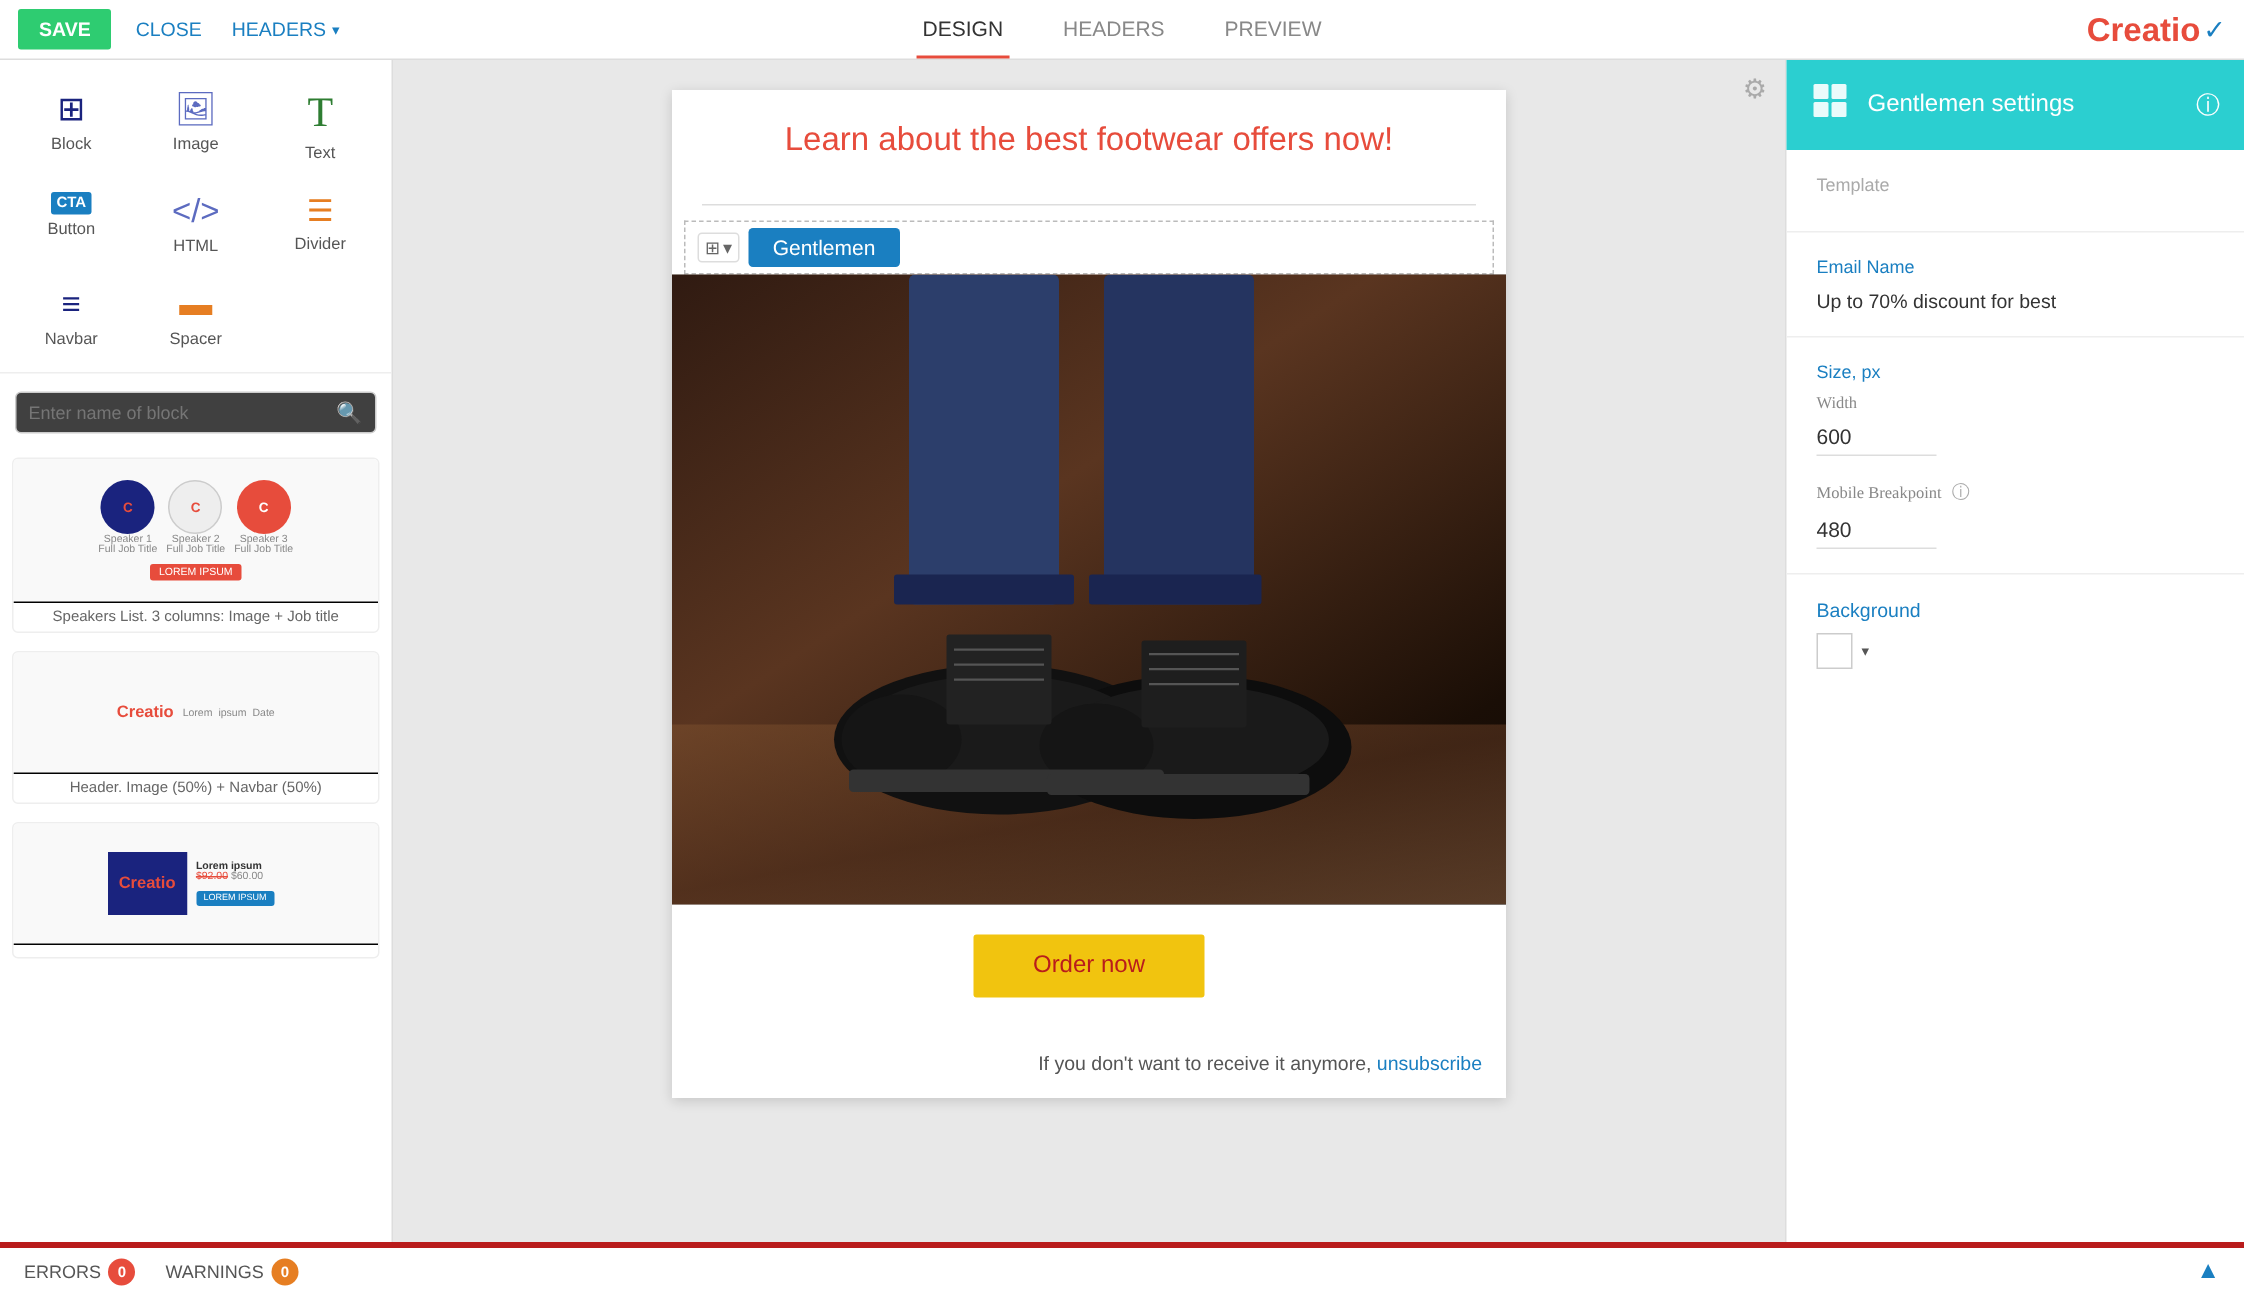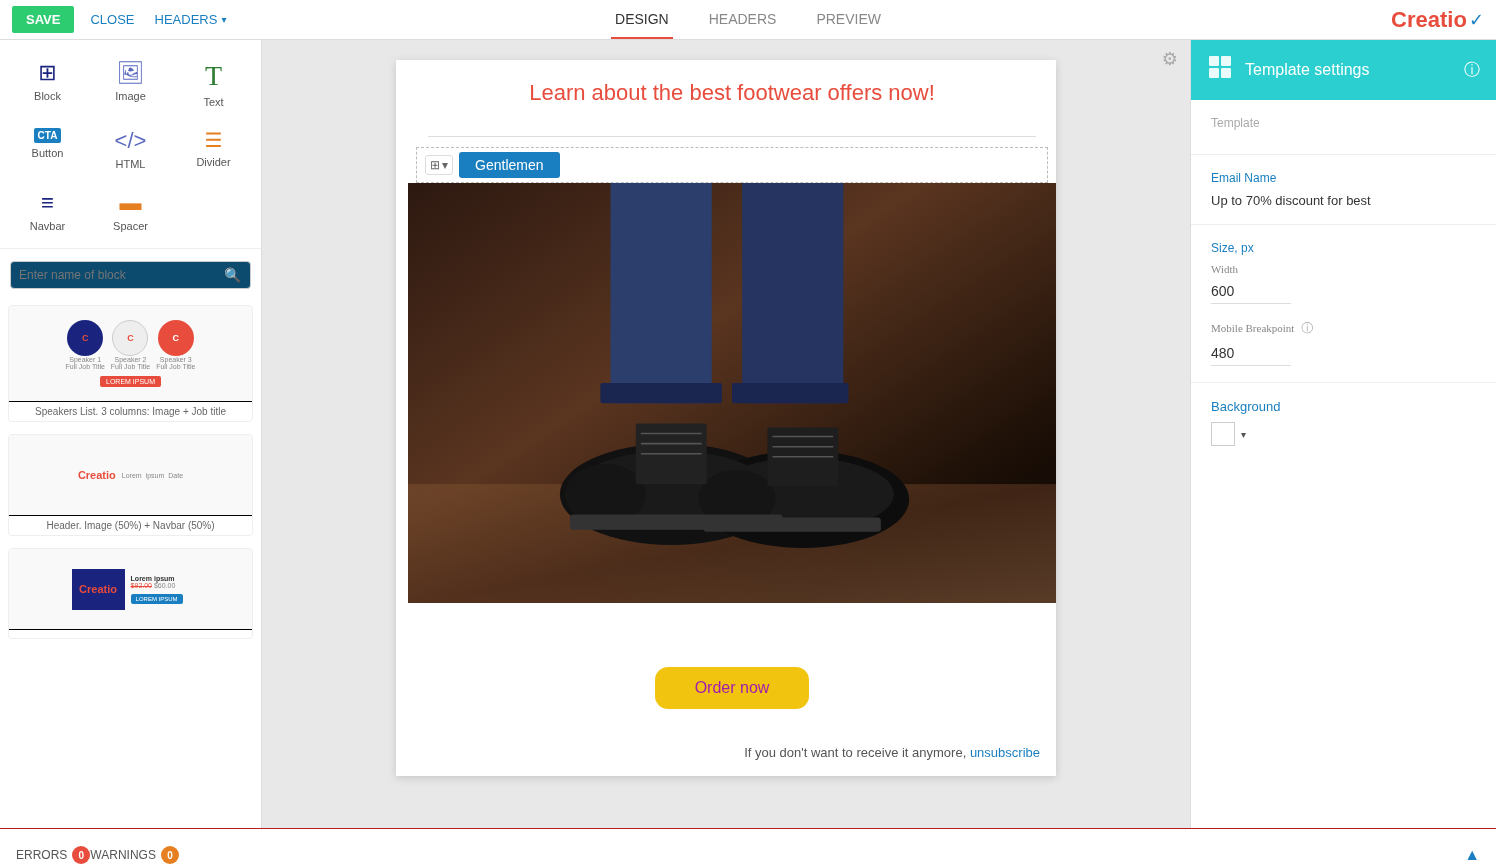--- a/index.html
+++ b/index.html
@@ -62,21 +62,21 @@
     .widget-icon.image { color: #5c6bc0; }
     .widget-icon.text { color: #2e7d32; font-family: serif; font-size: 28px; }
     .widget-icon.cta { color: #fff; background: #1a7fc1; font-size: 10px; padding: 2px 4px; border-radius: 2px; font-weight: bold; }
     .widget-icon.html { color: #5c6bc0; }
     .widget-icon.divider { color: #e67e22; }
     .widget-icon.navbar { color: #1a237e; }
     .widget-icon.spacer { color: #e67e22; }
 
     .search-bar {
       margin: 8px 10px; display: flex; align-items: center;
-      border: 1px solid #ccc; border-radius: 4px; padding: 5px 8px; background: #0c4a6e;
+      border: 1px solid #ccc; border-radius: 4px; padding: 5px 8px; background: #404040;
     }
     .search-input {
       border: none; outline: none; flex: 1; font-size: 12px; color: #999; background: transparent;
     }
     .search-icon { color: #aaa; font-size: 14px; }
 
     .divider-line { border: none; border-top: 1px solid #eee; margin: 4px 0; }
 
     .blocks-list {
       flex: 1; overflow-y: auto; padding: 8px 8px;
@@ -140,23 +140,22 @@
       flex: 1; overflow-y: auto; background: #e8e8e8;
       display: flex; flex-direction: column; align-items: center;
       padding: 20px 0; position: relative;
     }
     .canvas-toolbar {
       position: absolute; top: 8px; right: 12px;
     }
     .gear-icon { color: #aaa; font-size: 18px; cursor: pointer; }
 
     .email-canvas {
-      width: 660px; background: #fff; min-height: 600px;
+      width: 556px; background: #fff; min-height: 600px;
       box-shadow: 0 2px 8px rgba(0,0,0,0.15);
-      padding-left: 12px;
     }
     .canvas-header { padding: 20px; text-align: center; }
     .canvas-headline { color: #e74c3c; font-size: 22px; font-weight: normal; }
     .canvas-divider { border: none; border-top: 1px solid #ddd; margin: 10px 20px; }
 
     .tab-bar-row {
       display: flex; align-items: center; padding: 4px 8px; gap: 6px;
       border: 1px dashed #bbb; margin: 0 8px;
     }
     .tab-controls {
@@ -172,22 +171,22 @@
 
     .canvas-image {
       width: 100%; height: 420px;
       background: linear-gradient(135deg, #3d2b1f 0%, #6b4c3b 30%, #2c1a0e 60%, #1a0f07 100%);
       position: relative; overflow: hidden;
       display: flex; align-items: center; justify-content: center;
     }
 
     .canvas-cta { text-align: center; padding: 20px; }
     .order-btn {
-      background: #f1c40f; color: #a21caf; border: none;
-      padding: 12px 40px; font-size: 16px; font-weight: 500; cursor: pointer; border-radius: 13px; margin-top: 44px;
+      background: #f1c40f; color: #b91c1c; border: none;
+      padding: 12px 40px; font-size: 16px; font-weight: 500; cursor: pointer; border-radius: 2px;
     }
 
     .canvas-footer { text-align: right; padding: 16px; font-size: 13px; color: #555; }
     .unsubscribe-link { color: #1a7fc1; cursor: pointer; }
 
     
     .right-sidebar {
       width: 306px; background: #fff; border-left: 1px solid #ddd;
       display: flex; flex-direction: column; flex-shrink: 0;
     }
@@ -219,22 +218,22 @@
     .background-label { font-size: 13px; color: #1a7fc1; font-weight: 500; margin-bottom: 8px; }
     .color-picker-row { display: flex; align-items: center; gap: 6px; }
     .color-swatch {
       width: 24px; height: 24px; background: #fff;
       border: 1px solid #ccc; display: inline-block; cursor: pointer;
     }
     .color-arrow { font-size: 10px; color: #555; cursor: pointer; }
 
     
     .bottom-bar {
-      height: 36px; background: #fff; border-top: 1px solid #b91c1c;
-      display: flex; align-items: flex-end; padding: 0 16px; flex-shrink: 0;
+      height: 36px; background: #fff; border-top: 4px solid #b91c1c;
+      display: flex; align-items: center; padding: 0 16px; gap: 20px; flex-shrink: 0;
     }
     .error-item { display: flex; align-items: center; gap: 5px; color: #555; font-size: 12px; cursor: pointer; }
     .badge {
       width: 18px; height: 18px; border-radius: 50%;
       display: flex; align-items: center; justify-content: center;
       font-size: 10px; font-weight: bold; color: #fff;
     }
     .badge-red { background: #e74c3c; }
     .badge-orange { background: #e67e22; }
     .bottom-collapse { margin-left: auto; color: #1a7fc1; cursor: pointer; font-size: 16px; }
@@ -458,21 +457,21 @@
   <div class="right-sidebar">
     <div class="right-sidebar-header">
       <span class="sidebar-header-icon">
         <svg width="26" height="26" viewBox="0 0 26 26" fill="none">
           <rect x="2" y="2" width="10" height="10" rx="1" fill="white" opacity="0.9"></rect>
           <rect x="14" y="2" width="10" height="10" rx="1" fill="white" opacity="0.9"></rect>
           <rect x="2" y="14" width="10" height="10" rx="1" fill="white" opacity="0.9"></rect>
           <rect x="14" y="14" width="10" height="10" rx="1" fill="white" opacity="0.9"></rect>
         </svg>
       </span>
-      <span class="sidebar-header-title">Template settings</span>
+      <span class="sidebar-header-title">Gentlemen settings</span>
       <span class="sidebar-header-info">ⓘ</span>
     </div>
 
     <div class="sidebar-section">
       <div class="sidebar-nav-label">Template</div>
     </div>
     <hr class="sidebar-section-divider">
 
     <div class="sidebar-section">
       <div class="sidebar-field-label">Email Name</div>

